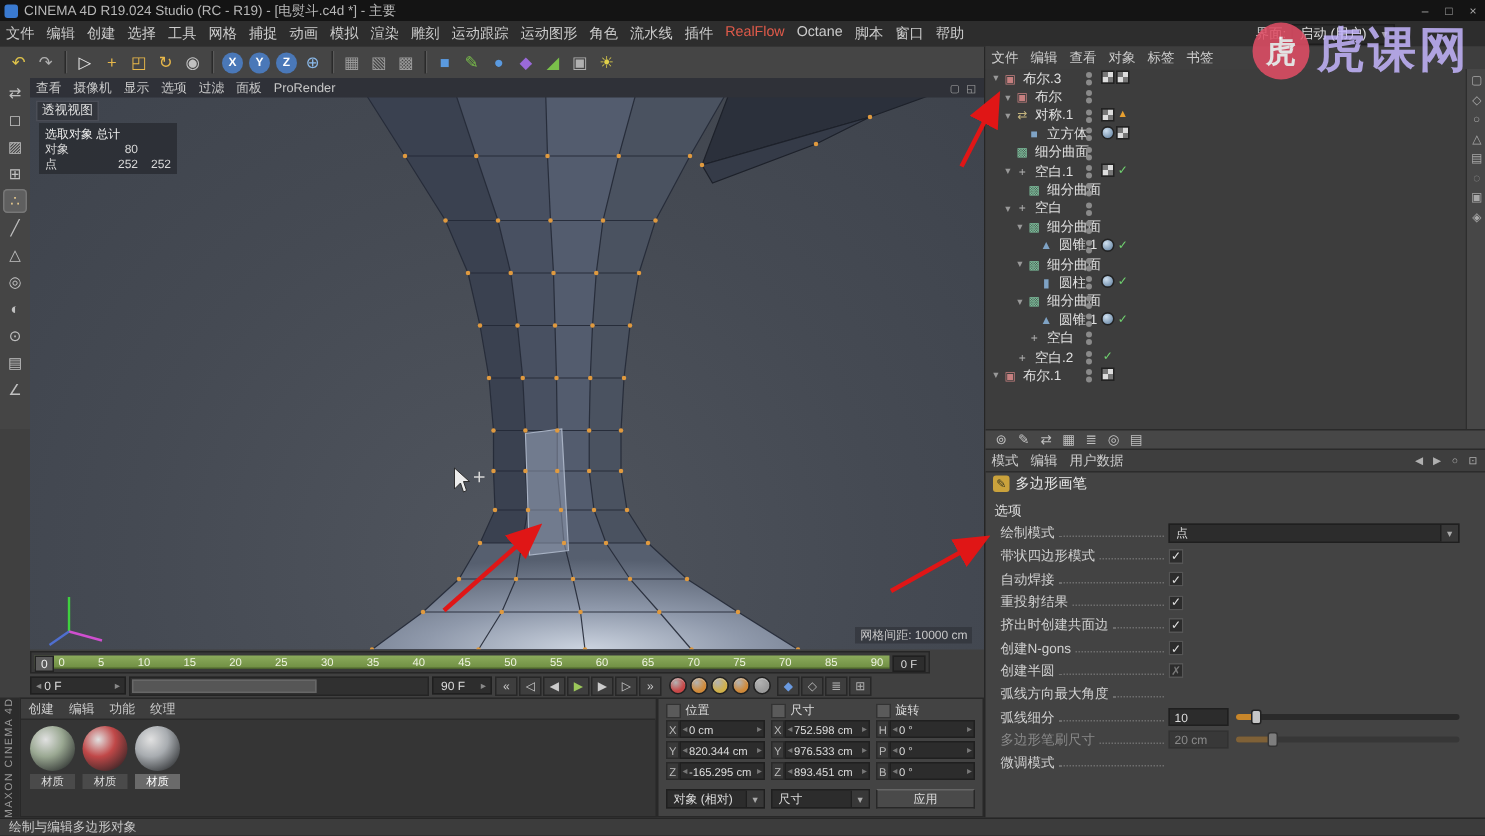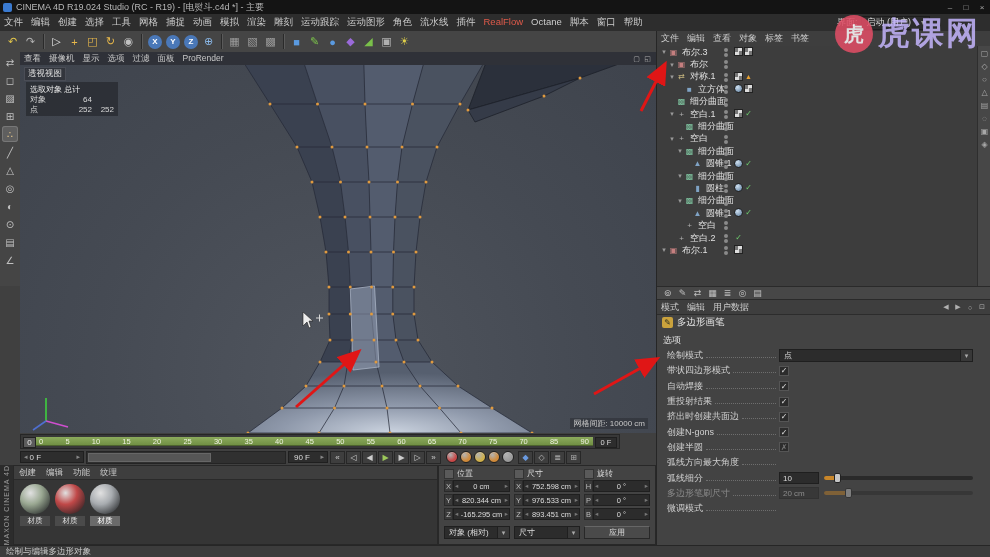--- a/index.html
+++ b/index.html
@@ -70,21 +70,21 @@
   
   .coords{position:absolute;left:438px;top:465px;width:218px;height:80px;background:#434343;border:1px solid #282828;box-sizing:border-box;padding:2px 3px;display:flex;flex-direction:column;font-size:8px;}
   .coord-cols{display:flex;flex:1;}
   .coord-col{width:33.3%;padding:0 2px;display:flex;flex-direction:column;}
   .coord-hdr{display:flex;align-items:center;height:11px;color:#ddd;margin-bottom:1px;}
   .hdr-icon{width:8px;height:8px;background:#5a5a5a;border:1px solid #333;margin-right:3px;}
   .coord-field{display:flex;height:12px;margin-bottom:2px;}
   .axis{width:9px;background:#3a3a3a;border:1px solid #2a2a2a;color:#bbb;display:flex;align-items:center;justify-content:center;font-size:7.5px;box-sizing:border-box;}
   .cval{flex:1;background:#2c2c2c;border:1px solid #1f1f1f;color:#ddd;display:flex;align-items:center;padding:0 1px;box-sizing:border-box;overflow:hidden;}
   .cval .stp{color:#777;font-size:6.5px;}
-  .cval .tv{flex:1;text-align:center;padding:0 1px;white-space:nowrap;font-size:7.5px;}
+  .cval .tv{flex:1;text-align:left;padding:0 1px;white-space:nowrap;font-size:7.5px;}
   .coord-bottom{height:13px;margin-top:4px;}
   .dd{height:13px;background:#2c2c2c;border:1px solid #1f1f1f;color:#ddd;display:flex;align-items:center;padding-left:4px;box-sizing:border-box;font-size:8px;}
   .dd .dd-arrow{margin-left:auto;width:11px;align-self:stretch;border-left:1px solid #1f1f1f;display:flex;align-items:center;justify-content:center;color:#aaa;font-size:7px;background:#383838;}
   .apply-btn{height:13px;background:#4a4a4a;border:1px solid #282828;border-top-color:#666;color:#ddd;display:flex;align-items:center;justify-content:center;font-size:8px;box-sizing:border-box;}
   
   .right-panel{position:absolute;left:656px;top:31px;width:334px;height:514px;background:#434343;border-left:1px solid #262626;box-sizing:border-box;}
   .om-menu{position:absolute;left:0;top:0;width:334px;height:15px;background:#3e3e3e;border-bottom:1px solid #2c2c2c;display:flex;align-items:center;font-size:9px;}
   .om-menu .mi{padding:0 4px;}
   .om-tree{position:absolute;left:0;top:15px;width:320px;height:240px;background:#3d3d3d;overflow:hidden;}
   .om-row{position:relative;height:12.4px;display:flex;align-items:center;font-size:9px;color:#e0e0e0;white-space:nowrap;}
@@ -341,21 +341,21 @@
       <div class="vp-menu-right">
         <span class="vp-mini">▢</span>
         <span class="vp-mini">◱</span>
       </div>
     </div>
     <div class="vp-label">透视视图</div>
     <div class="sel-info">
       <div class="si-line si-title">选取对象 总计</div>
       <div class="si-line">
         <span>对象</span>
-        <span class="si-num">64</span>
+        <span class="si-num">80</span>
         <span class="si-num"></span>
       </div>
       <div class="si-line">
         <span>点</span>
         <span class="si-num">252</span>
         <span class="si-num">252</span>
       </div>
     </div>
     <div class="grid-label">网格间距: 10000 cm</div>
   </div>

